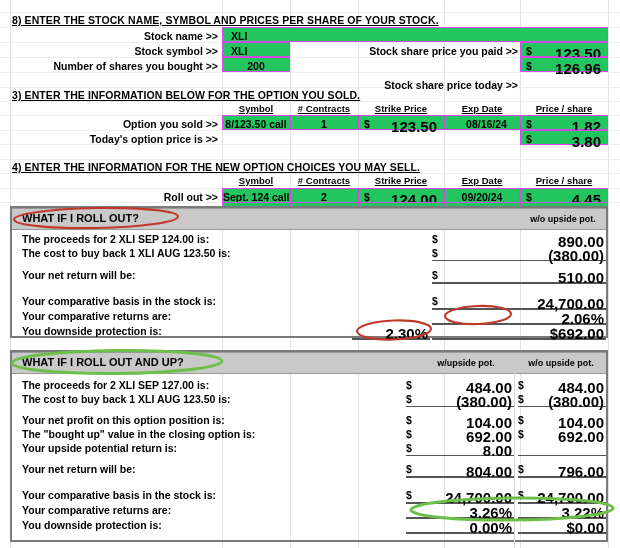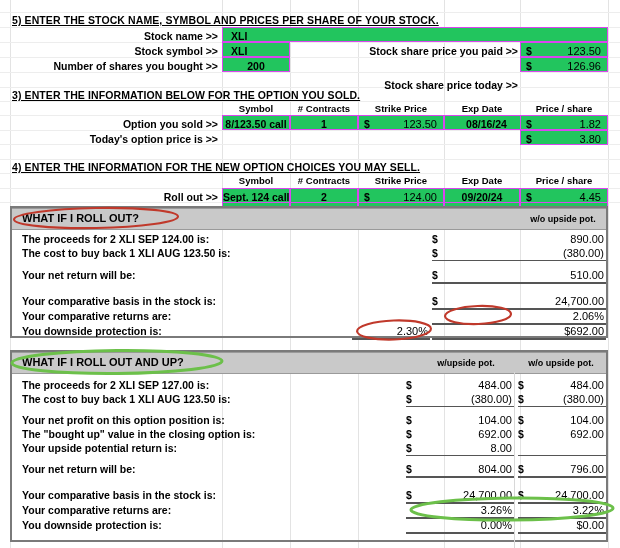--- a/index.html
+++ b/index.html
@@ -25,31 +25,31 @@
     font-size:10.5px;font-weight:bold;color:#000;text-decoration:underline;
     letter-spacing:0.1px;
   }
 
   
   .inp{
     background:#22c55e;border:1px solid #d946ef;box-sizing:border-box;
   }
 
   
-  .colhead{font-size:9.5px;font-weight:bold;text-align:center;}
+  .colhead{font-size:9.5px;font-weight:bold;text-decoration:underline;text-align:center;}
 
   
   .banner{background:#c9c9c9;border-top:1px solid #9a9a9a;border-bottom:1px solid #9a9a9a;}
   .banner-title{font-size:11px;font-weight:bold;color:#000;}
   .banner-sub{font-size:9px;font-weight:bold;color:#000;text-align:center;}
 
   
   .block-frame{position:absolute;box-sizing:border-box;border:2px solid #7a7a7a;}
 
-  .num{font-size:11px;font-weight:normal;}
+  .num{font-size:15px;font-weight:bold;}
   .dollar{position:absolute;font-size:10.5px;font-weight:bold;}
 
   
   .u-single{border-bottom:1px solid #555;}
   .u-thick{border-bottom:2px solid #555;}
 
   .txt{font-size:10.5px;font-weight:bold;color:#000;white-space:nowrap;}
   svg.ell{position:absolute;overflow:visible;pointer-events:none;}
 </style>
 </head>
@@ -73,21 +73,21 @@
   <div class="gridline-h" style="top:87px;"></div>
   <div class="gridline-h" style="top:101px;"></div>
   <div class="gridline-h" style="top:115px;"></div>
   <div class="gridline-h" style="top:130px;"></div>
   <div class="gridline-h" style="top:144px;"></div>
   <div class="gridline-h" style="top:159px;"></div>
   <div class="gridline-h" style="top:173px;"></div>
   <div class="gridline-h" style="top:188px;"></div>
   <div class="gridline-h" style="top:202px;"></div>
 
-  <div class="cell section-head lbl-left" style="left:12px;top:15px;">5) ENTER THE STOCK NAME, SYMBOL AND PRICES PER SHARE OF YOUR STOCK.</div>
+  <div class="cell section-head lbl-left" style="left:12px;top:15px;">8) ENTER THE STOCK NAME, SYMBOL AND PRICES PER SHARE OF YOUR STOCK.</div>
 
   <div class="cell lbl" style="left:20px;top:31px;width:198px;">Stock name &gt;&gt;</div>
   <div class="cell lbl" style="left:20px;top:46px;width:198px;">Stock symbol &gt;&gt;</div>
   <div class="cell lbl" style="left:20px;top:61px;width:198px;">Number of shares you bought &gt;&gt;</div>
 
   <div class="cell inp lbl-left" style="left:222px;top:27px;width:386px;height:15px;padding:3px 0 0 8px;">XLI</div>
   <div class="cell inp lbl-left" style="left:222px;top:42px;width:68px;height:15px;padding:3px 0 0 8px;">XLI</div>
   <div class="cell inp ctr" style="left:222px;top:57px;width:68px;height:15px;padding:3px 0 0 0;">200</div>
 
   <div class="cell lbl" style="left:300px;top:46px;width:218px;">Stock share price you paid &gt;&gt;</div>

